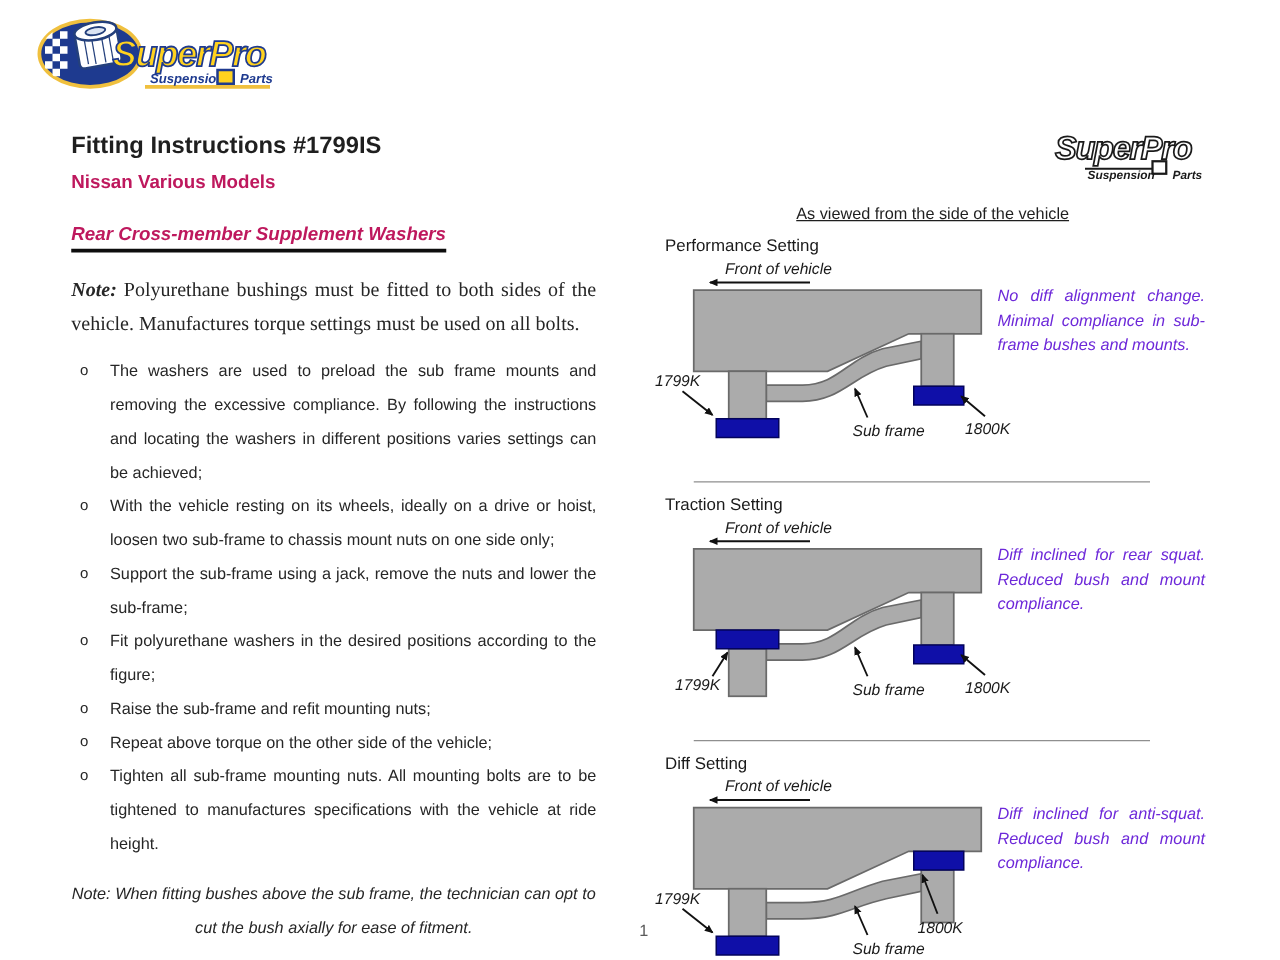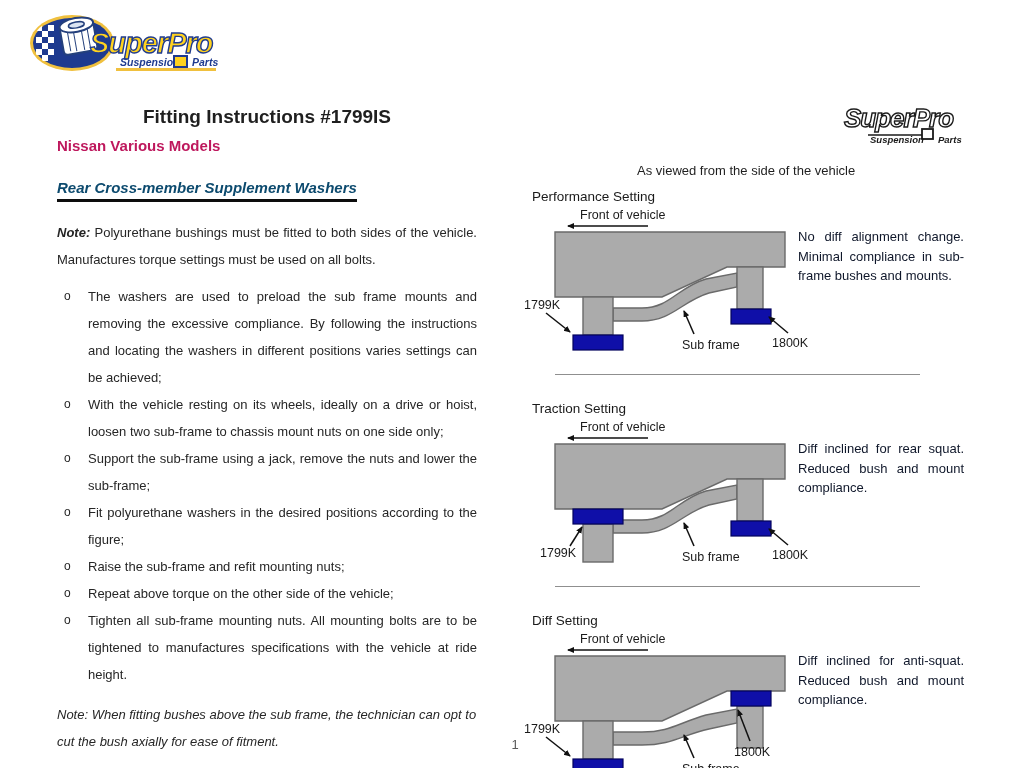--- a/index.html
+++ b/index.html
@@ -4,47 +4,47 @@
 <style>
   html,body{margin:0;padding:0;}
   body{background:#e8e8e8;font-family:"Liberation Sans",sans-serif;}
   .page{position:relative;width:1024px;height:768px;background:#ffffff;overflow:hidden;color:#262626;}
 
   
   .brand-logo{position:absolute;left:28px;top:13px;}
 
   
   .left-col{position:absolute;left:57px;top:106px;width:420px;}
-  .doc-title{font-size:19px;font-weight:bold;color:#1f1f1f;margin:0;line-height:22px;text-align:center;}
+  .doc-title{font-size:19px;font-weight:bold;color:#1f1f1f;margin:0;line-height:22px;}
   .doc-subtitle{font-size:15px;font-weight:bold;color:#be185d;margin:9px 0 0 0;line-height:17px;}
-  .doc-subject{font-size:15px;font-weight:bold;font-style:italic;color:#0c4a6e;margin:7px 0 0 0;
+  .doc-subject{font-size:15px;font-weight:bold;font-style:italic;color:#be185d;margin:7px 0 0 0;
                display:inline-block;border-bottom:3.5px solid #0d0d0d;padding-bottom:3px;line-height:17px;}
-  .note{margin:17px 0 0 0;font-size:13px;line-height:27px;text-align:justify;}
+  .note{margin:17px 0 0 0;font-size:16px;line-height:27px;text-align:justify;font-family:Liberation Serif, serif;}
   .note .note-label{font-weight:bold;font-style:italic;}
   .bullets{list-style:none;margin:10px 0 0 0;padding:0;}
   .bullet{display:flex;font-size:13px;line-height:27px;}
   .bullet-marker{width:31px;flex:0 0 31px;padding-left:7px;box-sizing:border-box;font-size:12px;}
   .bullet-text{flex:1;text-align:justify;}
-  .footnote{margin:13px 0 0 0;font-size:13px;font-style:italic;line-height:27px;text-align:left;}
+  .footnote{margin:13px 0 0 0;font-size:13px;font-style:italic;line-height:27px;text-align:center;}
 
   
   .right-col{position:absolute;left:520px;top:98px;width:486px;}
   .right-logo-row{display:flex;justify-content:flex-end;padding-right:28px;}
   .side-view-heading{margin:16px 0 0 117px;font-size:13px;color:#1f1f1f;
-                     line-height:17px;width:fit-content;}
+                     text-decoration:underline;line-height:17px;width:fit-content;}
   .setting{position:relative;}
-  .setting + .setting{border-top:1.2px solid #8f8f8f;margin-top:17px;padding-top:16px;
+  .setting + .setting{border-top:1.2px solid #8f8f8f;margin-top:28px;padding-top:0;
                       margin-left:35px;margin-right:86px;}
   .setting + .setting .setting-inner{margin-left:-35px;margin-right:-86px;}
   .setting-title{font-size:13.5px;font-weight:normal;color:#1a1a1a;margin:9px 0 0 12px;line-height:17px;}
-  .diagram-wrap{position:relative;height:152px;}
+  .diagram-wrap{position:relative;height:152px;font-style:italic;}
   .diagram-svg{position:absolute;left:0;top:0;}
   .diagram-svg text{font-family:"Liberation Sans",sans-serif;font-size:12.5px;fill:#1a1a1a;}
   .annotation{position:absolute;left:278px;top:22px;width:166px;margin:0;
-              font-size:13px;line-height:19.5px;text-align:justify;color:#0f172a;}
+              font-size:13px;line-height:19.5px;text-align:justify;color:#6d28d9;}
 
   .page-number{position:absolute;left:500px;top:737px;width:30px;text-align:center;
                font-size:13px;color:#5a5a5a;}
 
   
   .logo-main-text{font-family:"Liberation Sans",sans-serif;font-weight:bold;font-style:italic;}
   .logo-tag-text{font-family:"Liberation Sans",sans-serif;font-weight:bold;font-style:italic;}
 </style>
 </head>
 <body>

